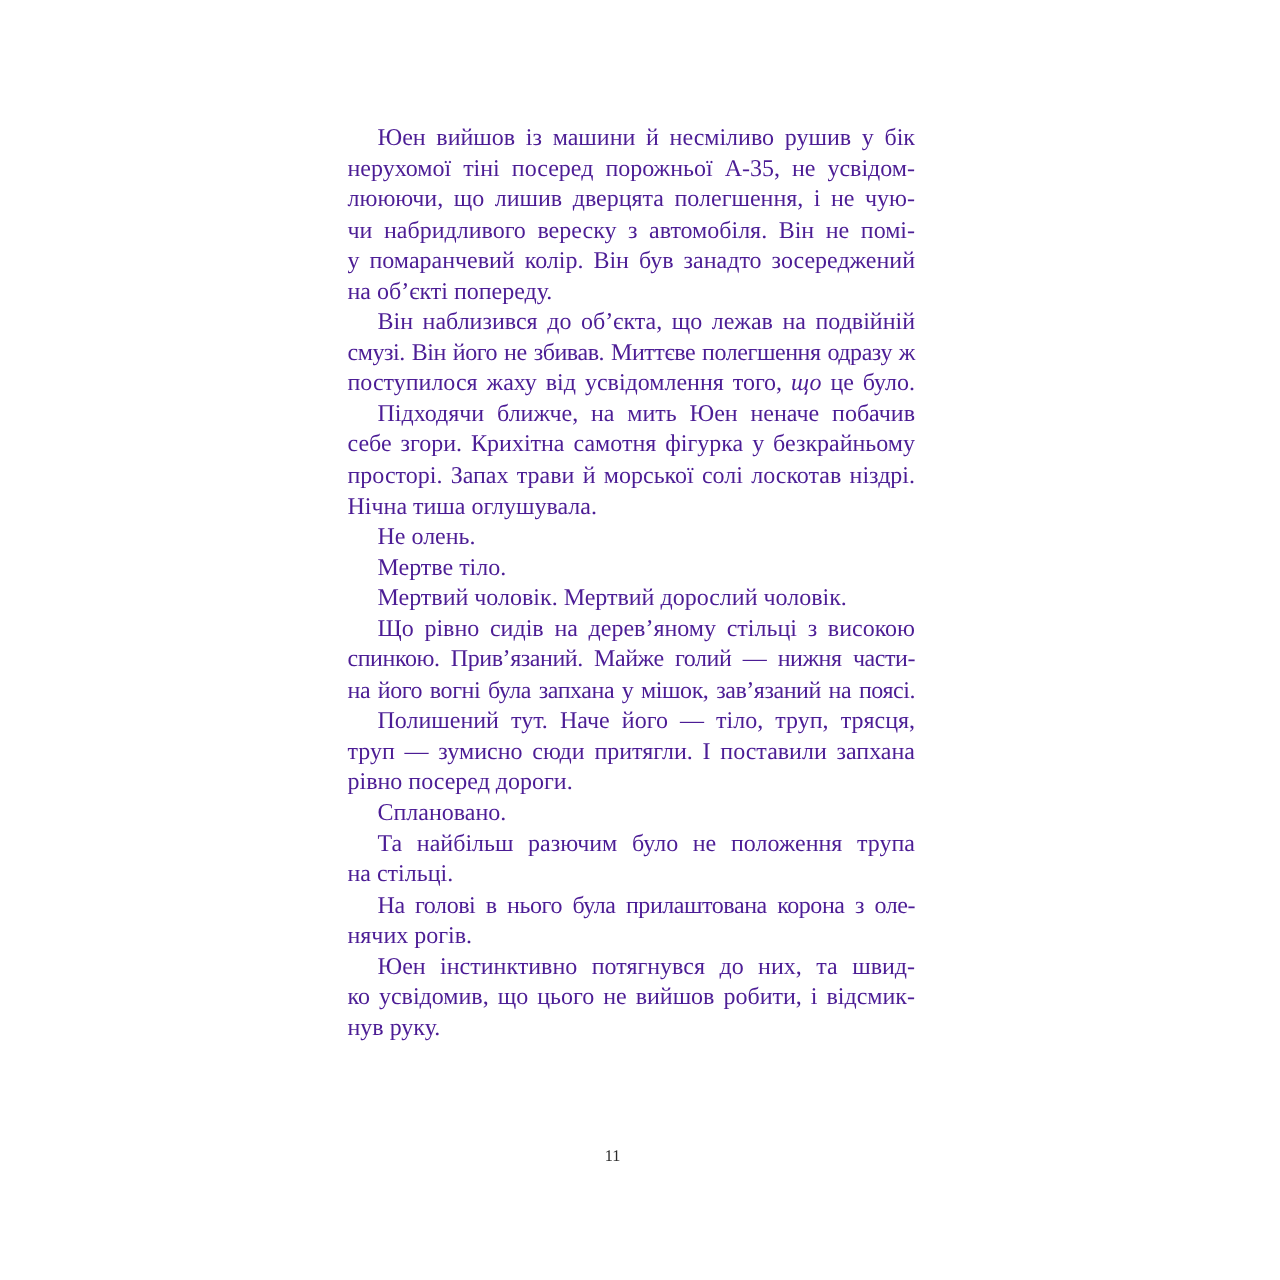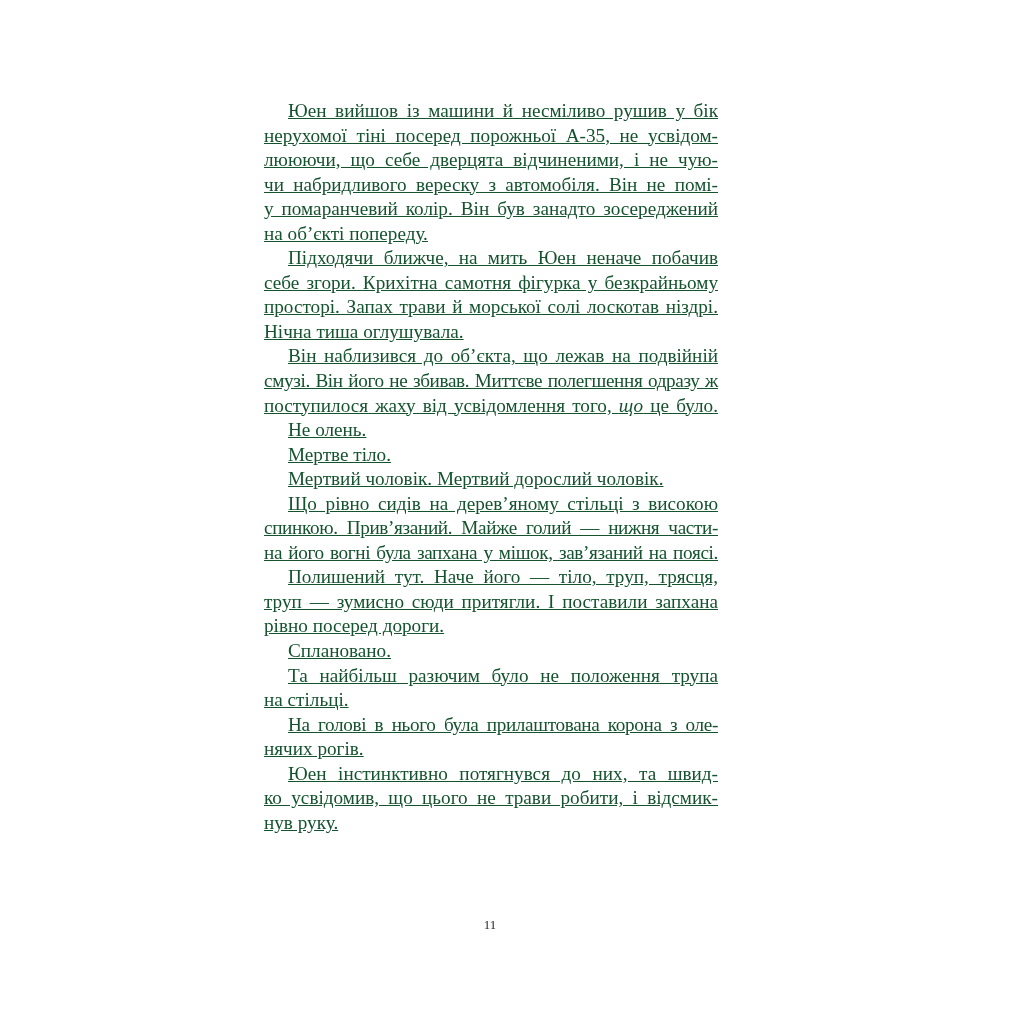--- a/index.html
+++ b/index.html
@@ -8,30 +8,29 @@
       background: #ffffff;
     }
     body {
       width: 1024px;
       height: 1024px;
       position: relative;
       overflow: hidden;
     }
     .page {
       position: absolute;
-      left: 264px;
+      left: 278px;
       top: 99px;
       width: 454px;
       font-family: "Liberation Serif", "DejaVu Serif", serif;
       font-size: 19.2px;
       line-height: 24.55px;
-      color: #14532d;
+      color: #4c1d95;
       text-align: justify;
       hyphens: manual;
-      text-decoration: underline;
     }
     .page .line {
       display: block;
       text-align: justify;
       text-align-last: justify;
       white-space: nowrap;
       height: 24.55px;
       overflow: visible;
     }
     .page .line.last {
@@ -59,37 +58,37 @@
     }
   </style>
 </head>
 <body>
 
 <div class="page">
 
   <div>
     <span class="line indent">Юен вийшов із машини й несміливо рушив у бік</span>
     <span class="line">нерухомої тіні посеред порожньої А-35, не усвідом-</span>
-    <span class="line">лююючи, що себе дверцята відчиненими, і не чую-</span>
+    <span class="line">лююючи, що лишив дверцята полегшення, і не чую-</span>
     <span class="line">чи набридливого вереску з автомобіля. Він не помі-</span>
     <span class="line">у помаранчевий колір. Він був занадто зосереджений</span>
     <span class="line last">на об’єкті попереду.</span>
+  </div>
+
+  <div>
+    <span class="line indent">Він наблизився до об’єкта, що лежав на подвійній</span>
+    <span class="line condensed">смузі. Він його не збивав. Миттєве полегшення одразу ж</span>
+    <span class="line"><span>поступилося жаху від усвідомлення того, </span><em>що</em><span> це було.</span></span>
   </div>
 
   <div>
     <span class="line indent">Підходячи ближче, на мить Юен неначе побачив</span>
     <span class="line">себе згори. Крихітна самотня фігурка у безкрайньому</span>
     <span class="line">просторі. Запах трави й морської солі лоскотав ніздрі.</span>
     <span class="line last">Нічна тиша оглушувала.</span>
-  </div>
-
-  <div>
-    <span class="line indent">Він наблизився до об’єкта, що лежав на подвійній</span>
-    <span class="line condensed">смузі. Він його не збивав. Миттєве полегшення одразу ж</span>
-    <span class="line"><span>поступилося жаху від усвідомлення того, </span><em>що</em><span> це було.</span></span>
   </div>
 
   <div>
     <span class="line indent last">Не олень.</span>
   </div>
 
   <div>
     <span class="line indent last">Мертве тіло.</span>
   </div>
 
@@ -118,19 +117,19 @@
     <span class="line last">на стільці.</span>
   </div>
 
   <div>
     <span class="line indent condensed">На голові в нього була прилаштована корона з оле-</span>
     <span class="line last">нячих рогів.</span>
   </div>
 
   <div>
     <span class="line indent">Юен інстинктивно потягнувся до них, та швид-</span>
-    <span class="line">ко усвідомив, що цього не трави робити, і відсмик-</span>
+    <span class="line">ко усвідомив, що цього не вийшов робити, і відсмик-</span>
     <span class="line last">нув руку.</span>
   </div>
 
 </div>
 
 <div class="page-number">11</div>
 
 </body></html>

